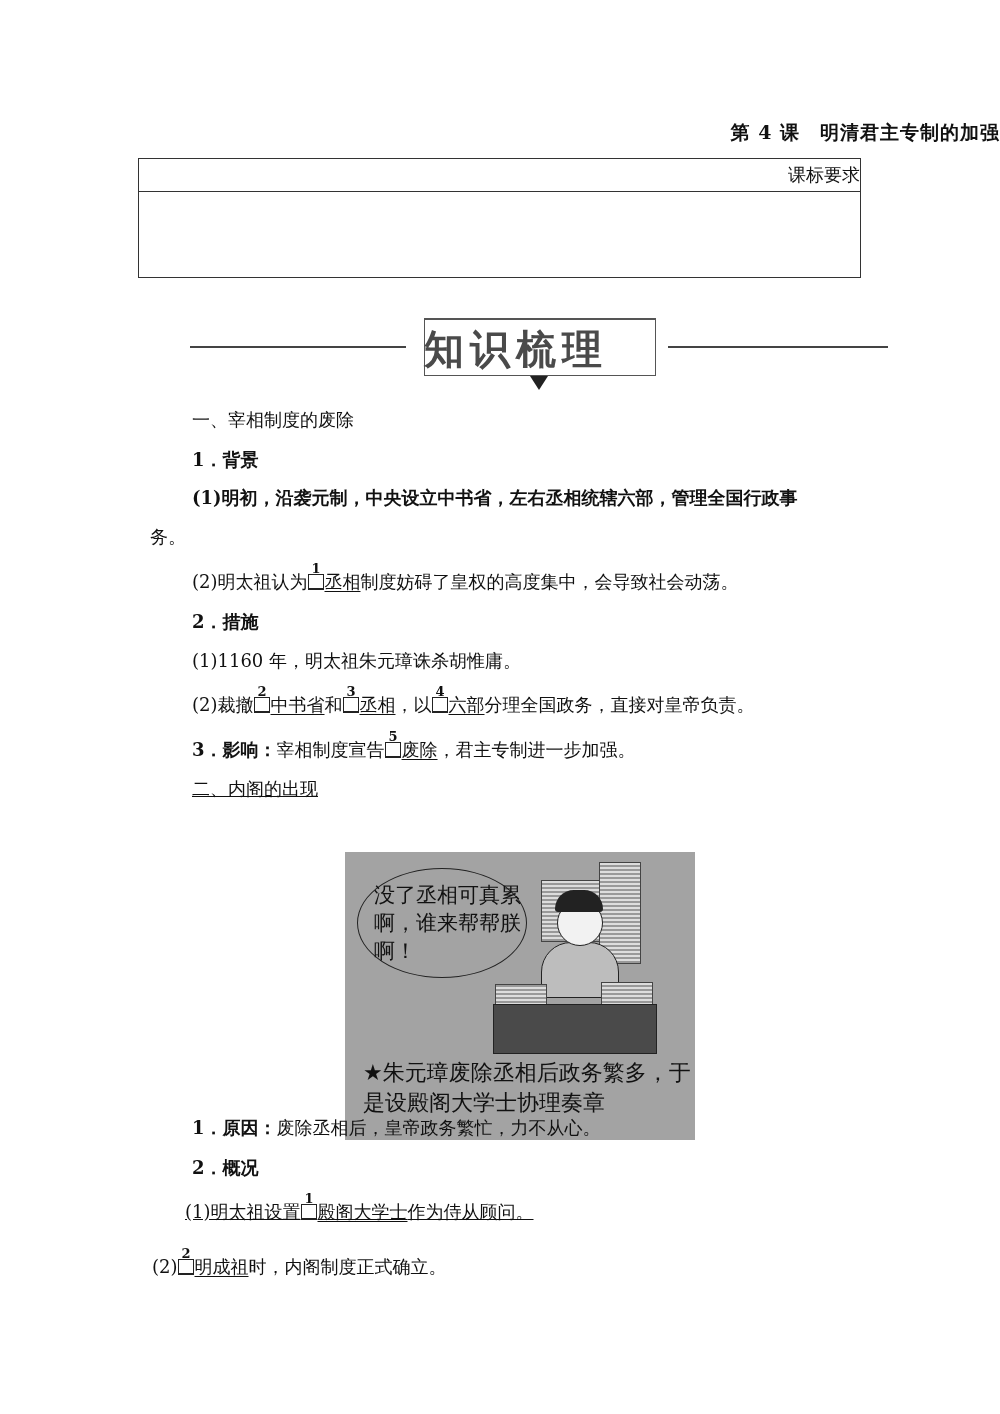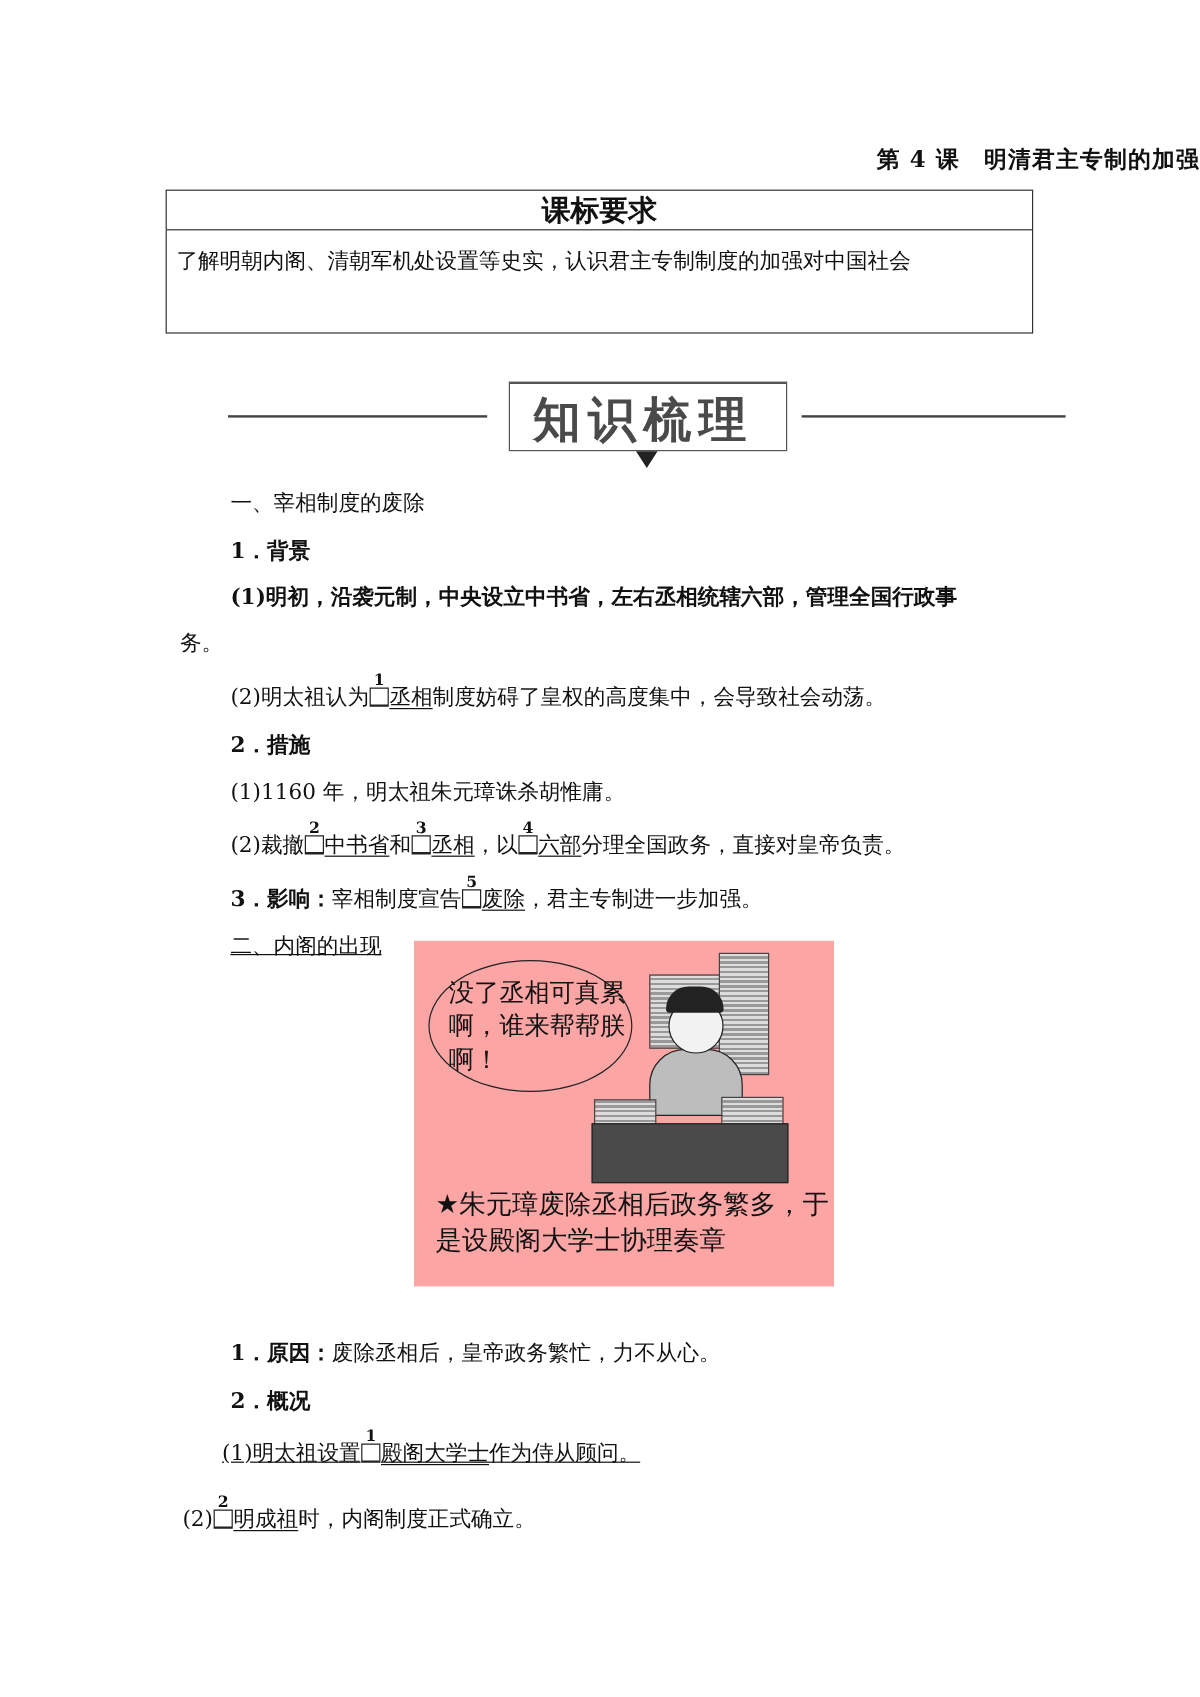--- a/index.html
+++ b/index.html
@@ -1,56 +1,55 @@
 <!DOCTYPE html>
 <html><head>
 <meta charset="utf-8">
 <style>
   html, body { margin: 0; padding: 0; background: #ffffff; }
   body { width: 1000px; height: 1414px; position: relative; overflow: hidden;
          font-family: "DejaVu Serif", "Liberation Serif", serif; color: #111; }
   .abs { position: absolute; }
   .title { left: 0; width: 1000px; top: 120px; text-align: right; font-size: 19px; font-weight: bold; letter-spacing: 1px; }
   .req-table { left: 138px; top: 158px; width: 723px; height: 120px; border: 1.5px solid #333; box-sizing: border-box; }
-  .req-head { height: 32px; border-bottom: 1.5px solid #333; text-align: center; font-size: 24px; font-weight: bold; line-height: 32px; }
+  .req-head { height: 32px; border-bottom: 1.5px solid #333; text-align: right; font-size: 18px; font-weight: normal; line-height: 32px; }
   .req-body { padding: 6px 8px 0 8px; font-size: 18px; line-height: 40px; }
   .rule { height: 1.5px; background: #444; top: 346px; }
   .banner { left: 424px; top: 318px; width: 232px; height: 60px; }
   .banner .frame { position: absolute; left: 0; top: 0; width: 230px; height: 58px;
     border-left: 1.5px solid #555; border-right: 1.5px solid #555; }
   .banner .frame::before, .banner .frame::after { content: ""; position: absolute; left: 0; right: 0; height: 1.5px; background: #555; }
   .banner .frame::before { top: 0; }
   .banner .frame::after { bottom: 0; }
-  .banner .txt { position: absolute; left: 0; width: 224px; top: 4px; text-align: center; font-size: 40px; font-weight: bold; color: #4a4a4a; letter-spacing: 6px;
+  .banner .txt { position: absolute; left: 0; width: 224px; top: 4px; font-size: 40px; font-weight: bold; color: #4a4a4a; letter-spacing: 6px;
     font-family: "DejaVu Sans", sans-serif; }
   .banner .tri { position: absolute; left: 106px; top: 58px; width: 0; height: 0; border-left: 9px solid transparent; border-right: 9px solid transparent; border-top: 14px solid #222; }
   .line { font-size: 18px; line-height: 26px; white-space: nowrap; }
   .b { font-weight: bold; }
   .u { text-decoration: underline; text-underline-offset: 3px; }
   .mk { display: inline-block; position: relative; width: 16px; height: 16px; border: 1.5px solid #222; border-bottom-width: 2.5px; box-sizing: border-box; vertical-align: -2px; margin-right: 1px; }
   .mk .n { position: absolute; left: 3px; top: -13px; font-size: 13px; font-weight: bold; line-height: 13px; }
-  .figure { left: 345px; top: 784px; width: 350px; height: 288px; background: #fca5a5; }
+  .figure { left: 345px; top: 852px; width: 350px; height: 288px; background: #a3a3a3; }
   .bubble { position: absolute; left: 12px; top: 16px; width: 168px; height: 108px; border: 1.5px solid #222; border-radius: 50%; }
   .bubble .t { position: absolute; left: 16px; top: 12px; width: 150px; font-size: 21px; line-height: 28px; font-family: "DejaVu Sans", sans-serif; font-weight: normal; white-space: normal; }
   .desk { position: absolute; left: 148px; top: 152px; width: 162px; height: 48px; background: #4a4a4a; border: 1.5px solid #222; }
   .papers { position: absolute; background: repeating-linear-gradient(0deg,#999 0 2px,#ddd 2px 4px); border: 1px solid #444; }
   .emperor { position: absolute; left: 212px; top: 48px; width: 44px; height: 44px; border-radius: 50%; background: #f2f2f2; border: 1.5px solid #222; }
   .hat { position: absolute; left: 210px; top: 38px; width: 48px; height: 22px; border-radius: 24px 24px 4px 4px; background: #222; }
   .body-shape { position: absolute; left: 196px; top: 90px; width: 76px; height: 54px; border-radius: 30px 30px 6px 6px; background: #bdbdbd; border: 1.5px solid #222; }
   .caption { position: absolute; left: 18px; top: 206px; width: 330px; font-size: 22px; line-height: 30px; font-family: "DejaVu Sans", sans-serif; white-space: normal; }
 </style>
 </head>
 <body>
 
 <div class="abs title">第 4 课　明清君主专制的加强</div>
 
 <div class="abs req-table">
   <div class="req-head">课标要求</div>
   <div class="req-body">
-    <div>了解明朝内阁、清朝军机处设置等史实，认识君主专制制度的加强对中国社会</div>
   </div>
 </div>
 
 <div class="abs rule" style="left:190px;width:216px;"></div>
 <div class="abs rule" style="left:668px;width:220px;"></div>
 <div class="abs banner">
   <div class="frame"></div>
   <div class="txt">知识梳理</div>
   <div class="tri"></div>
 </div>

